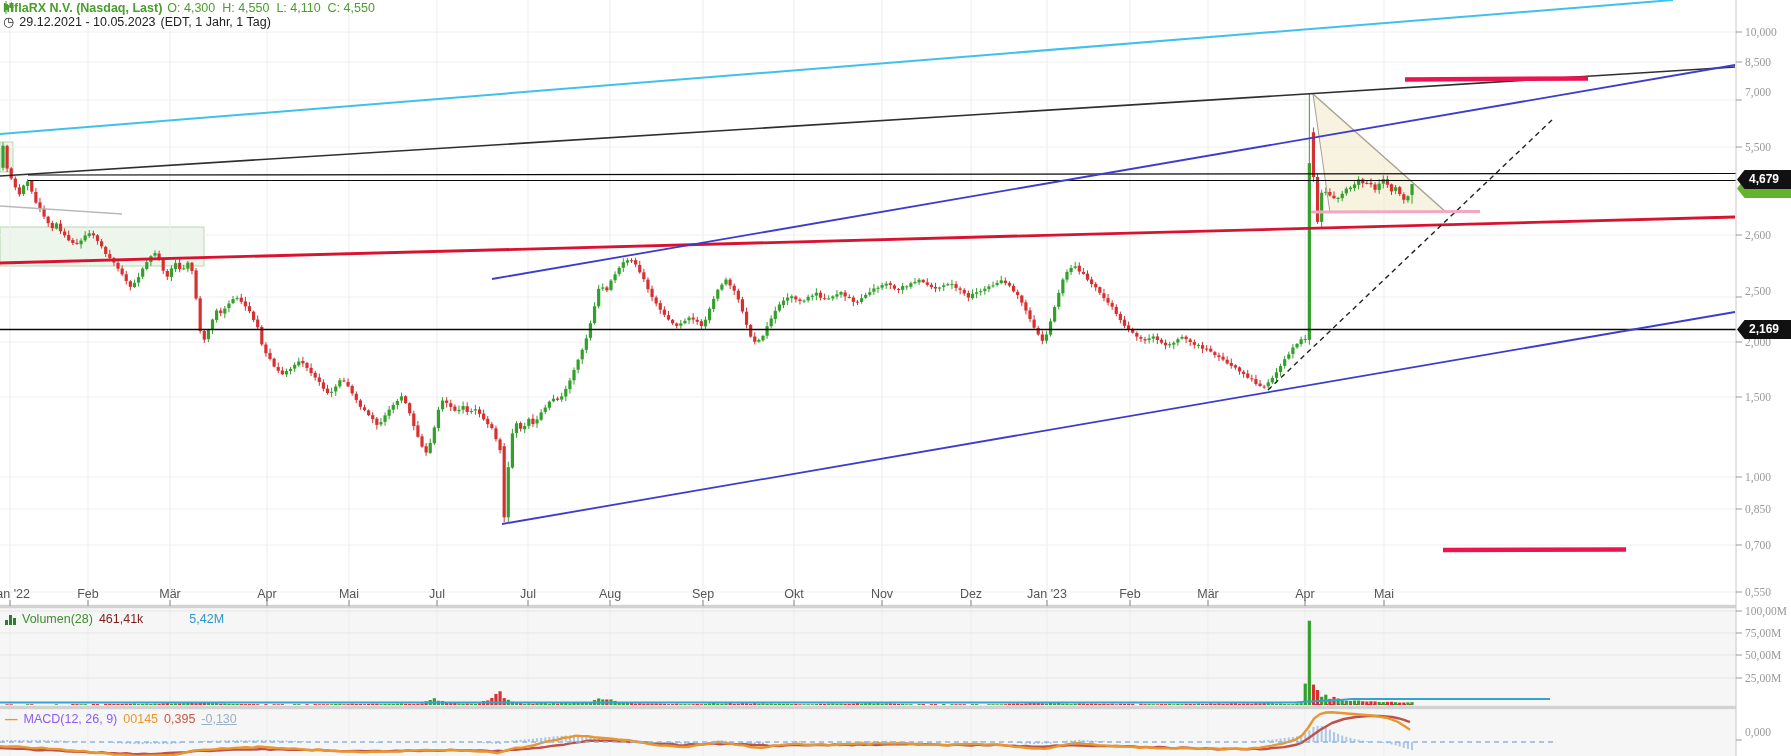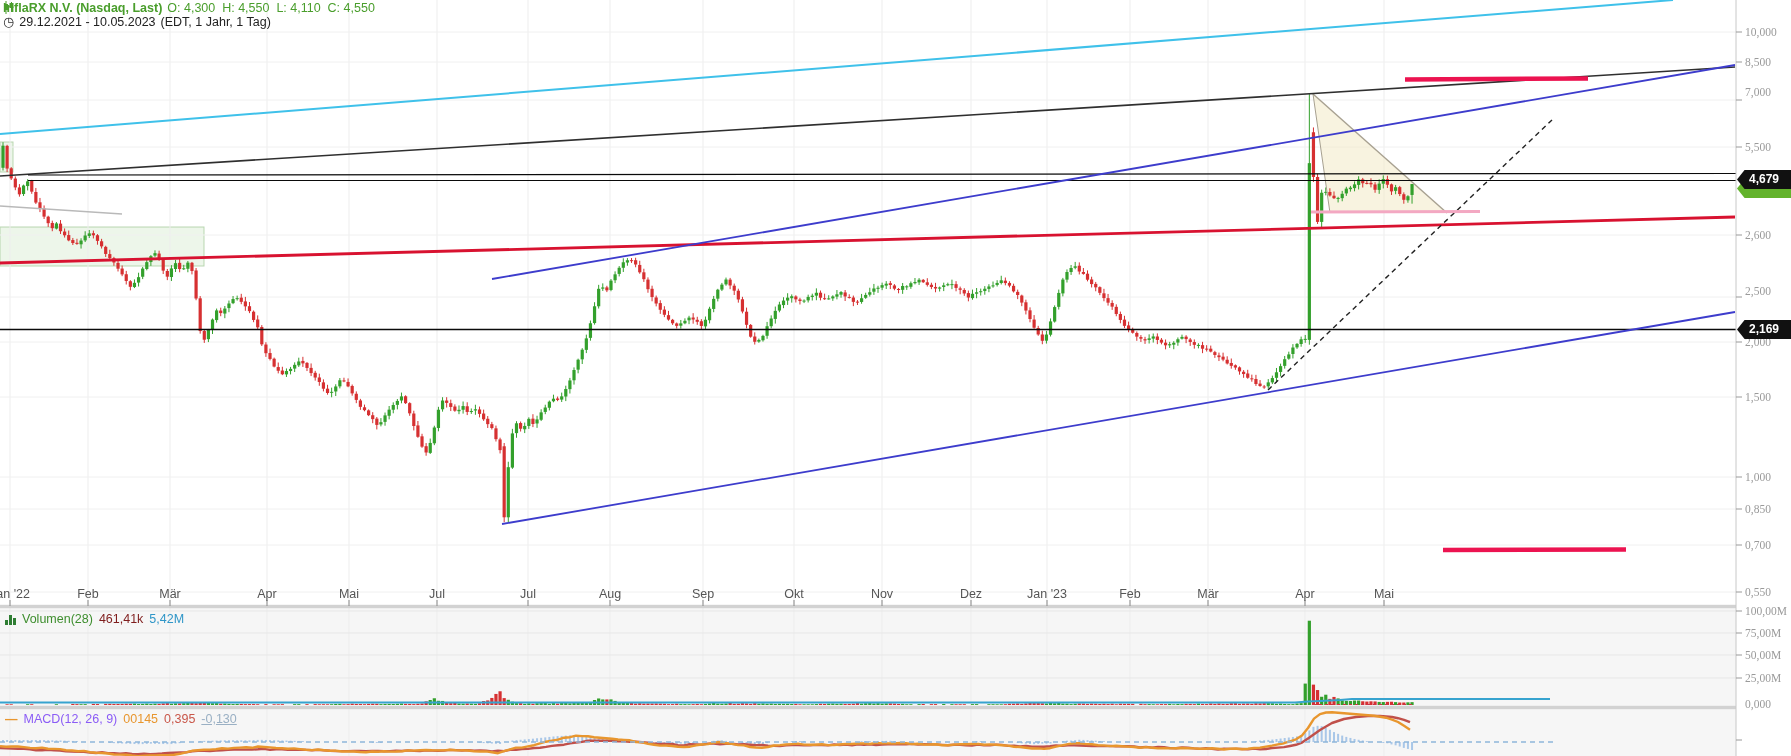--- a/index.html
+++ b/index.html
@@ -9,21 +9,21 @@
   .hdr{position:absolute;left:3px;top:1px;z-index:20;display:flex;align-items:center;gap:5px;}
   .hdr .name{font-weight:bold;}
   .hdr,.hdr span{font-size:12.5px;color:#4a9e2c;white-space:pre;}
   .hdr2{position:absolute;left:3px;top:15px;z-index:20;display:flex;align-items:center;gap:5px;
         font-size:12.5px;color:#222;white-space:pre;}
   .clock{font-size:13px;color:#333;line-height:12px;}
   .leg-vol{position:absolute;left:5px;top:612px;z-index:20;display:flex;align-items:center;gap:6px;
            font-size:12.5px;white-space:pre;}
   .leg-vol .t1{color:#3e8e2e;}
   .leg-vol .t2{color:#7f1d1d;}
-  .leg-vol .t3{color:#2f96c8;}
+  .leg-vol .t3{color:#2f96c8;margin-left:40px;}
   .volicon{display:flex;align-items:flex-end;gap:1px;height:11px;}
   .volicon i{display:block;width:3px;background:#2e7d32;}
   .leg-macd{position:absolute;left:5px;top:712px;z-index:20;display:flex;align-items:center;gap:6px;
             font-size:12.5px;white-space:pre;}
   .leg-macd .ic{color:#e8962e;font-weight:bold;}
   .leg-macd .t1{color:#8b5cf6;text-align:center;}
   .leg-macd .t2{color:#e8962e;}
   .leg-macd .t3{color:#c9574a;}
   .leg-macd .t4{color:#9ab0c4;text-decoration:underline;}
   .ylab{position:absolute;left:1745px;font-size:11.5px;color:#9a9a9a;transform:translateY(-50%);z-index:5;white-space:pre;font-family:Liberation Serif, serif;}
@@ -1397,21 +1397,21 @@
       <div class="ylab" style="top:342px">2,000</div>
       <div class="ylab" style="top:397px">1,500</div>
       <div class="ylab" style="top:477px">1,000</div>
       <div class="ylab" style="top:509px">0,850</div>
       <div class="ylab" style="top:545px">0,700</div>
       <div class="ylab" style="top:592px">0,550</div>
       <div class="ylab" style="top:611px">100,00M</div>
       <div class="ylab" style="top:633px">75,00M</div>
       <div class="ylab" style="top:655px">50,00M</div>
       <div class="ylab" style="top:678px">25,00M</div>
-      <div class="ylab" style="top:704px">0,000</div>
+      <div class="ylab" style="top:732px">0,000</div>
       <div class="xlab" style="left:10px">Jan '22</div>
       <div class="xlab" style="left:88px">Feb</div>
       <div class="xlab" style="left:170px">Mär</div>
       <div class="xlab" style="left:267px">Apr</div>
       <div class="xlab" style="left:349px">Mai</div>
       <div class="xlab" style="left:437px">Jul</div>
       <div class="xlab" style="left:528px">Jul</div>
       <div class="xlab" style="left:610px">Aug</div>
       <div class="xlab" style="left:703px">Sep</div>
       <div class="xlab" style="left:794px">Okt</div>

